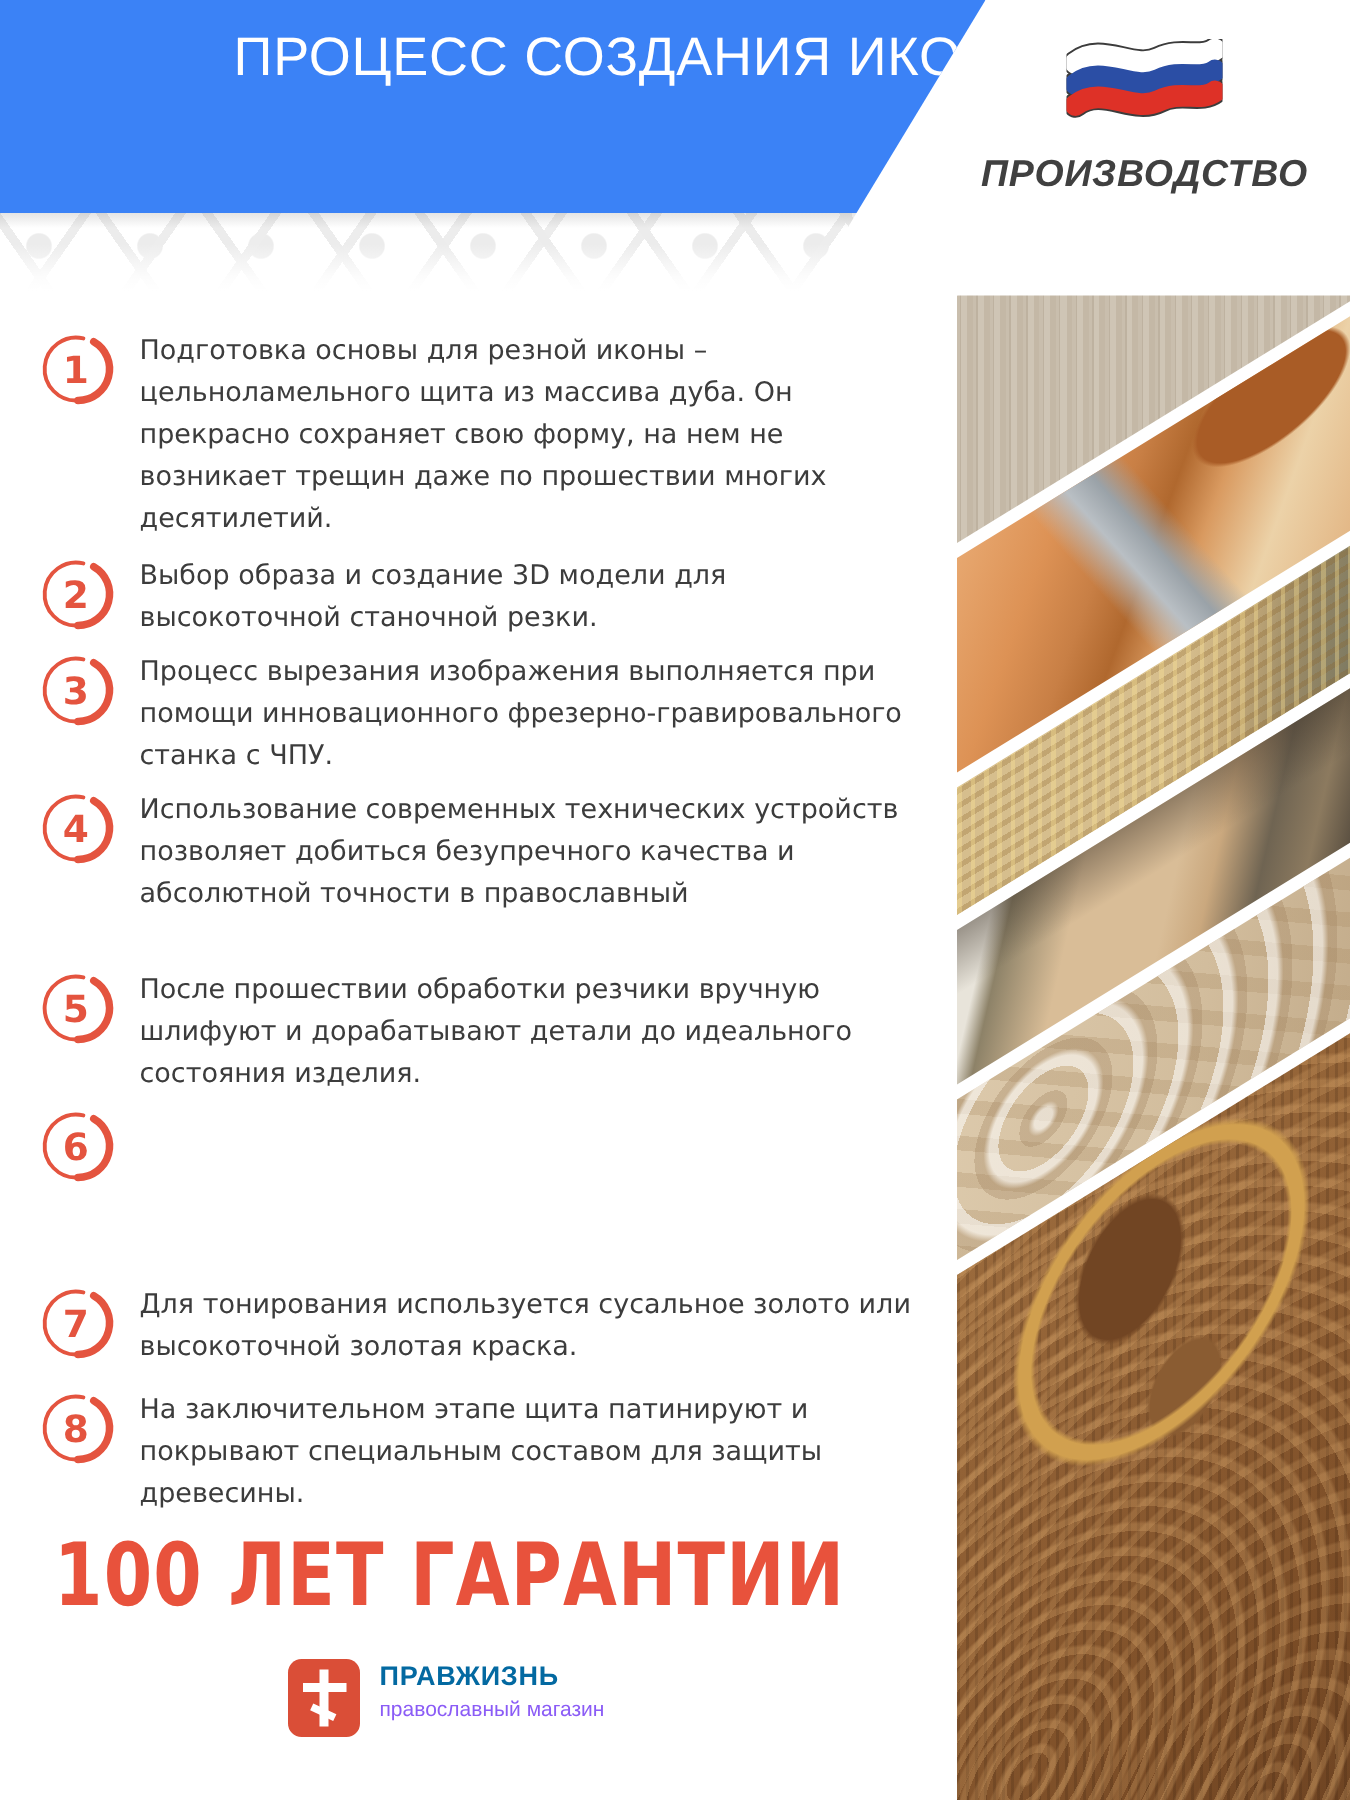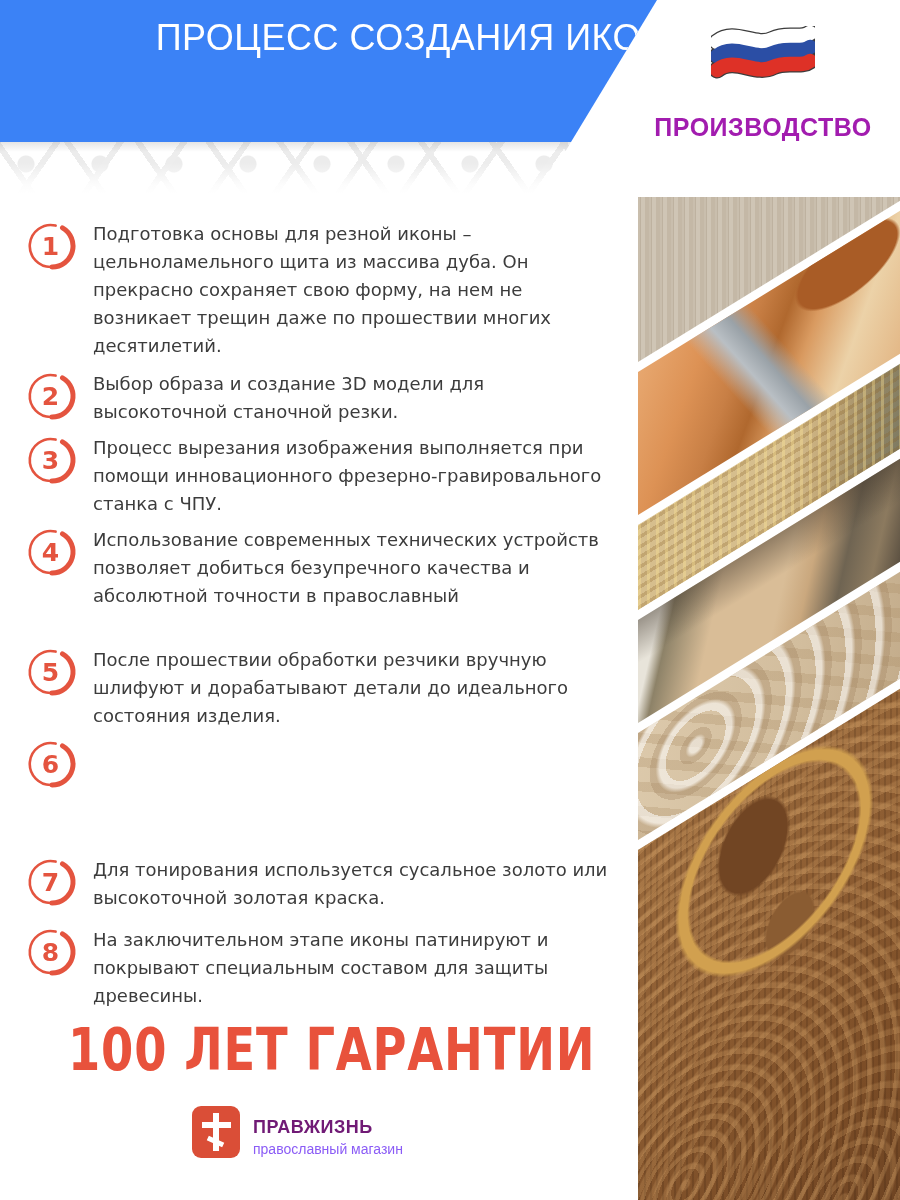--- a/index.html
+++ b/index.html
@@ -21,48 +21,48 @@
       linear-gradient(to bottom,rgba(90,90,90,.16),rgba(255,255,255,0) 10px),
       linear-gradient(to bottom,rgba(255,255,255,0) 40%,rgba(255,255,255,.85) 82%,#fff),
       repeating-linear-gradient(55deg,transparent 0 24px,#ececec 24px 30px,transparent 30px 58px),
       repeating-linear-gradient(-55deg,transparent 0 20px,#ededed 20px 26px,transparent 26px 52px),
       radial-gradient(circle 9px at 26px 22px,#ececec 0 8px,transparent 9px);
     background-size:auto,auto,auto,auto,74px 46px;}
 
   
   .made-in{position:absolute;left:648px;top:26px;width:230px;text-align:center;}
   .flag{display:inline-block;}
-  .made-in-label{margin-top:20px;font-size:25px;font-weight:800;color:#a21caf;
-                 line-height:27px;letter-spacing:.5px;}
+  .made-in-label{margin-top:8px;font-size:25px;font-weight:800;color:#404040;
+                 line-height:27px;letter-spacing:.5px;font-style:italic;}
 
   
   .step{position:absolute;left:25px;width:595px;display:flex;align-items:flex-start;gap:14px;}
   .badge{position:relative;width:54px;height:54px;flex:0 0 54px;margin-top:1px;}
   .badge svg{position:absolute;inset:0;}
   .badge-num{position:absolute;inset:0;display:flex;align-items:center;justify-content:center;
              font-family:"DejaVu Sans",sans-serif;font-size:25px;font-weight:700;color:#e4543f;
              padding-right:3px;}
   .step-text{font-family:"DejaVu Sans",sans-serif;font-size:18px;line-height:28px;color:#3c3c3c;
              padding-top:2px;}
 
   
-  .guarantee{position:absolute;left:68px;top:1016px;width:560px;}
+  .guarantee{position:absolute;left:36px;top:1016px;width:560px;}
   .guarantee span{display:inline-block;font-family:"DejaVu Sans",sans-serif;font-size:58px;
                   font-weight:700;color:#e8523c;letter-spacing:1px;transform:scaleX(.8);
                   transform-origin:left center;white-space:nowrap;}
 
   
   .brand{position:absolute;left:192px;top:1106px;display:flex;}
   .brand-icon{position:relative;width:48px;height:52px;background:#da4e37;border-radius:9px;flex:0 0 48px;}
   .brand-icon .v{position:absolute;left:21px;top:7px;width:6px;height:38px;background:#fff;}
   .brand-icon .h{position:absolute;left:10px;top:16px;width:29px;height:6px;background:#fff;}
   .brand-icon .s{position:absolute;left:15px;top:33px;width:17px;height:5px;background:#fff;
                  transform:rotate(25deg);}
   .brand-text{margin-left:13px;}
-  .brand-name{margin-top:11px;font-size:18px;font-weight:700;letter-spacing:.5px;color:#701a75;}
+  .brand-name{margin-top:1px;font-size:18px;font-weight:700;letter-spacing:.5px;color:#0369a1;}
   .brand-sub{margin-top:3px;font-size:14px;color:#8b5cf6;}
 
   
   .photo-col{position:absolute;left:638px;top:197px;width:262px;height:1003px;overflow:hidden;
              background:#fff;}
   .strip{position:absolute;left:0;width:100%;transform:skewY(-31.6deg);transform-origin:0 0;}
   .s1{top:0;height:165px;
       background-image:repeating-linear-gradient(90deg,#c9bead 0 2px,#beb2a0 2px 3px,#cfc5b5 3px 7px,#c4b8a6 7px 11px);}
   .s2{top:175px;height:143px;
       background-image:
@@ -199,21 +199,21 @@
   </div>
 
   <div class="step" style="top:924px">
     <div class="badge">
       <svg viewBox="0 0 54 54">
         <path d="M30.6 6.6 A21 21 0 1 0 27 48" fill="none" stroke="#e4543f" stroke-width="2.6" stroke-linecap="round"></path>
         <path d="M27 48 A21 21 0 0 0 37.5 8.8" fill="none" stroke="#e4543f" stroke-width="5" stroke-linecap="round"></path>
       </svg>
       <span class="badge-num">8</span>
     </div>
-    <div class="step-text">На заключительном этапе иконы патинируют и покрывают специальным составом для защиты древесины.</div>
+    <div class="step-text">На заключительном этапе щита патинируют и покрывают специальным составом для защиты древесины.</div>
   </div>
 
   <div class="guarantee">
     <span>100 ЛЕТ ГАРАНТИИ</span>
   </div>
 
   <div class="brand">
     <div class="brand-icon">
       <div class="v"></div>
       <div class="h"></div>

